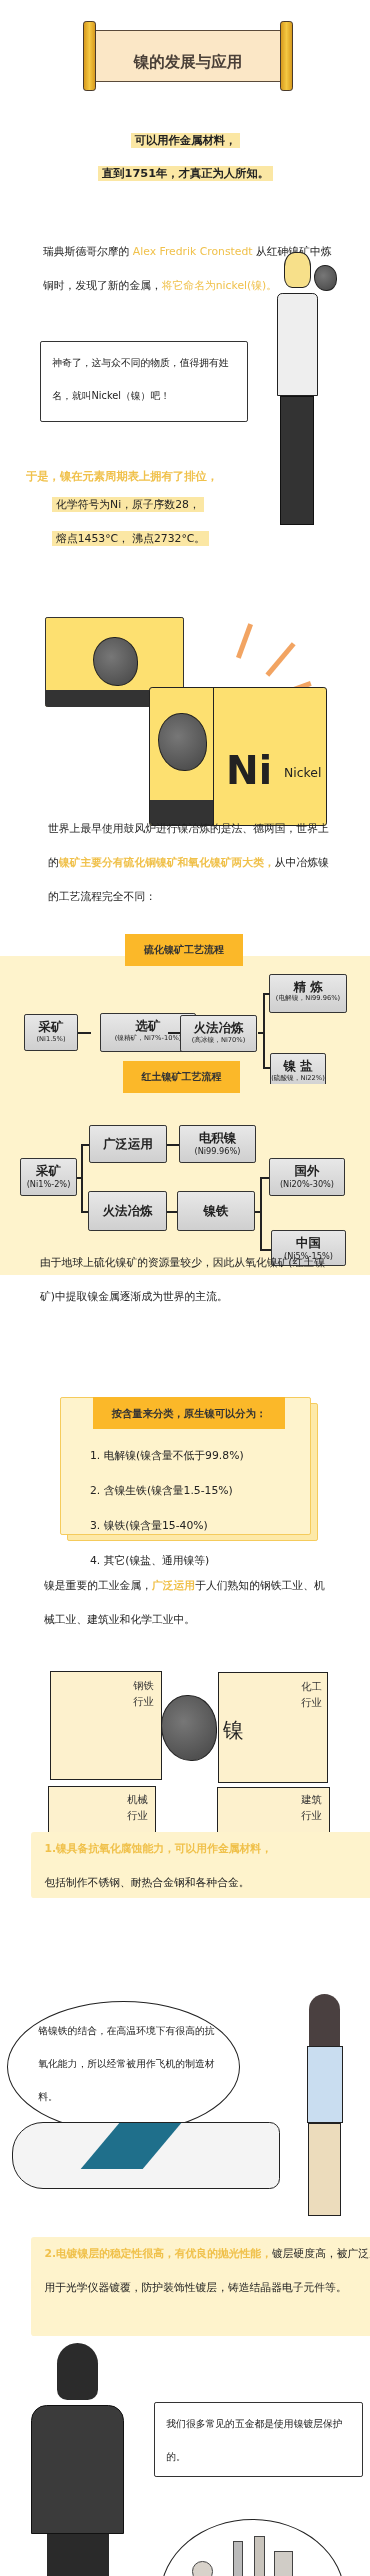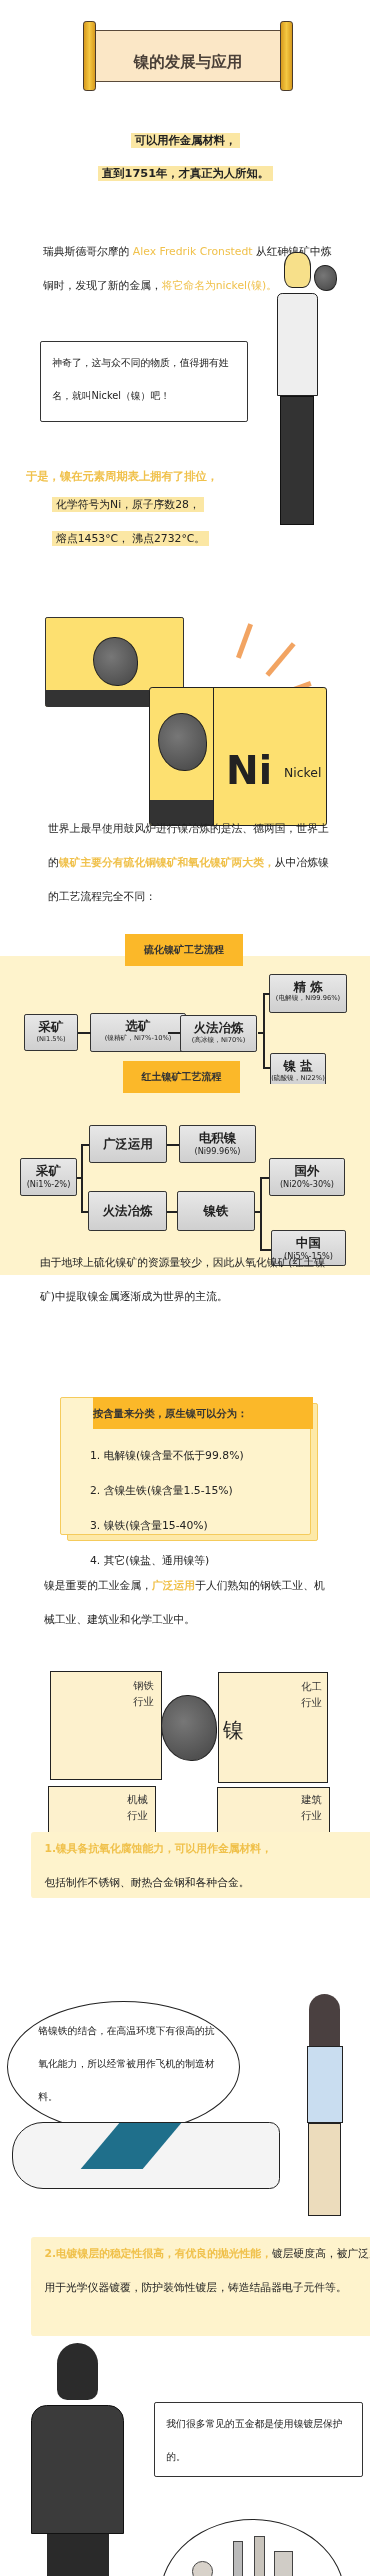--- a/index.html
+++ b/index.html
@@ -17,21 +17,21 @@
 .ore-card{left:45px;top:617px;width:139px;height:90px;background:#fde070;border:1px solid #333;border-radius:2.1px}
 .rock{background:radial-gradient(circle at 40% 40%,#777,#444);border:1px solid #222;border-radius:48% 52% 45% 55%}
 .pt{left:149px;top:687px;width:178px;height:139px;border:1px solid #222;border-radius:3.1px;background:#fde070;overflow:hidden}
 .flow-head{background:#fbb829;font-size:10px;font-weight:bold;text-align:center;line-height:32px;color:#333}
 .flow-bg{left:0;width:371px;background:#fef3cc}
 .fbox{position:absolute;background:linear-gradient(#e8e8e8,#cfcfcf);border:1px solid #333;border-radius:2.1px;text-align:center;font-weight:bold;color:#222}
 .fbox .m{font-size:12.4px;line-height:15.5px;margin-top:4.1px}
 .fbox .s{font-size:6.7px;font-weight:normal}
 .line{position:absolute;background:#222}
 .note{left:60px;top:1397px;width:251px;height:138px;background:#fef3cc;border:1.5px solid #f5cb5c;border-radius:2.1px}
-.note-tab{left:93px;top:1397px;width:220px;height:32px;background:#fbb829;font-size:10.3px;font-weight:bold;text-align:left;line-height:32px;color:#333}
+.note-tab{left:93px;top:1397px;width:192px;height:32px;background:#fbb829;font-size:10.3px;font-weight:bold;text-align:center;line-height:32px;color:#333}
 .note ol{list-style:none;padding:40px 13px 0 29px;font-size:10.8px;line-height:35px}
 .panel{border:1.5px solid #222;background:#fdf1cd;overflow:hidden}
 .panel .lab{position:absolute;font-size:10.3px;line-height:15.5px;color:#333}
 .yb{left:31px;width:368px;background:#fef3cc;border-radius:3.1px;padding:0 13.4px;font-size:10.8px;line-height:34px}
 .hlb{color:#f0c14b;font-weight:bold}
 </style>
 </head>
 <body>
 
 <div class="abs scroll">
@@ -82,21 +82,21 @@
   <span>世界上最早使用鼓风炉进行镍冶炼的是法、德两国，</span><span>世界上的</span><span class="hlb">镍矿主要分有硫化铜镍矿和氧化镍矿两大类，</span><span>从中冶炼镍的工艺流程完全不同：</span>
 </div>
 
 <div class="abs flow-bg" style="top:956px;height:144px"></div>
 <div class="abs flow-head" style="left:125px;top:934px;width:118px;height:32px">硫化镍矿工艺流程</div>
 <div class="abs" style="left:0;top:956px;width:371px;height:144px">
   <div class="fbox" style="left:24px;top:58px;width:54px;height:37px">
       <div class="m">采矿</div>
       <div class="s">(Ni1.5%)</div>
     </div>
-  <div class="fbox" style="left:90px;top:57px;width:96px;height:39px">
+  <div class="fbox" style="left:100px;top:57px;width:96px;height:39px">
       <div class="m">选矿</div>
       <div class="s">(镍精矿，Ni7%-10%)</div>
     </div>
   <div class="fbox" style="left:180px;top:59px;width:77px;height:37px">
       <div class="m">火法冶炼</div>
       <div class="s">(高冰镍，Ni70%)</div>
     </div>
   <div class="fbox" style="left:269px;top:17.5px;width:78px;height:39px">
       <div class="m">精  炼</div>
       <div class="s">(电解镍，Ni99.96%)</div>

